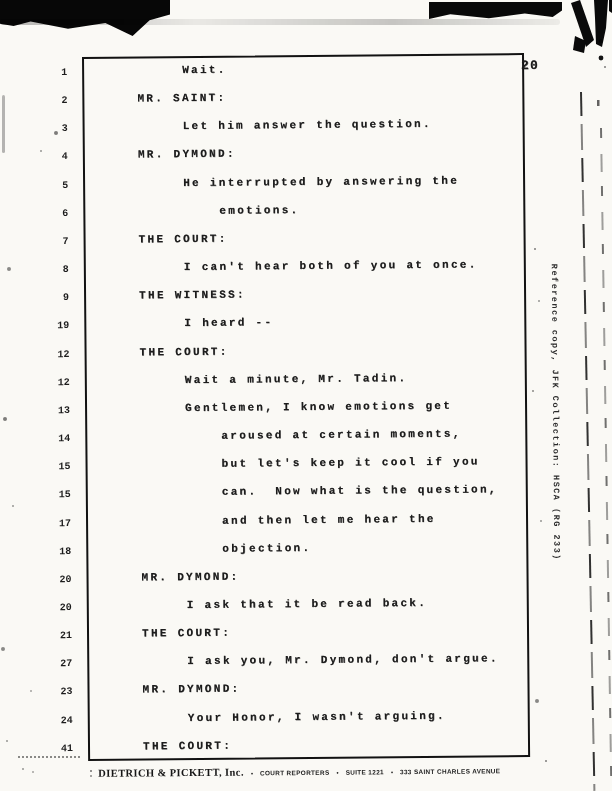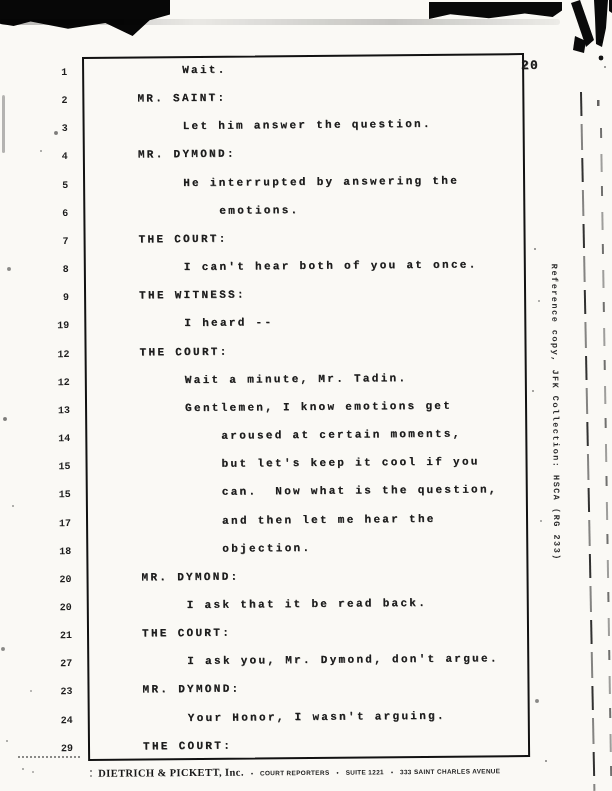--- a/index.html
+++ b/index.html
@@ -238,21 +238,21 @@
         </div>
         <div class="row">
           <span class="num">23</span>
           <span class="txt ind-0">MR. DYMOND:</span>
         </div>
         <div class="row">
           <span class="num">24</span>
           <span class="txt ind-1">Your Honor, I wasn't arguing.</span>
         </div>
         <div class="row">
-          <span class="num">29</span>
+          <span class="num">41</span>
           <span class="txt ind-0">THE COURT:</span>
         </div>
       </div>
 
     <div class="stamp">Reference copy, JFK Collection: HSCA (RG 233)</div>
 
     <div class="footer">
       <span class="firm">DIETRICH &amp; PICKETT, Inc.</span>
       <span style="display:flex;align-items:baseline;">
           <span class="fsep">•</span>

